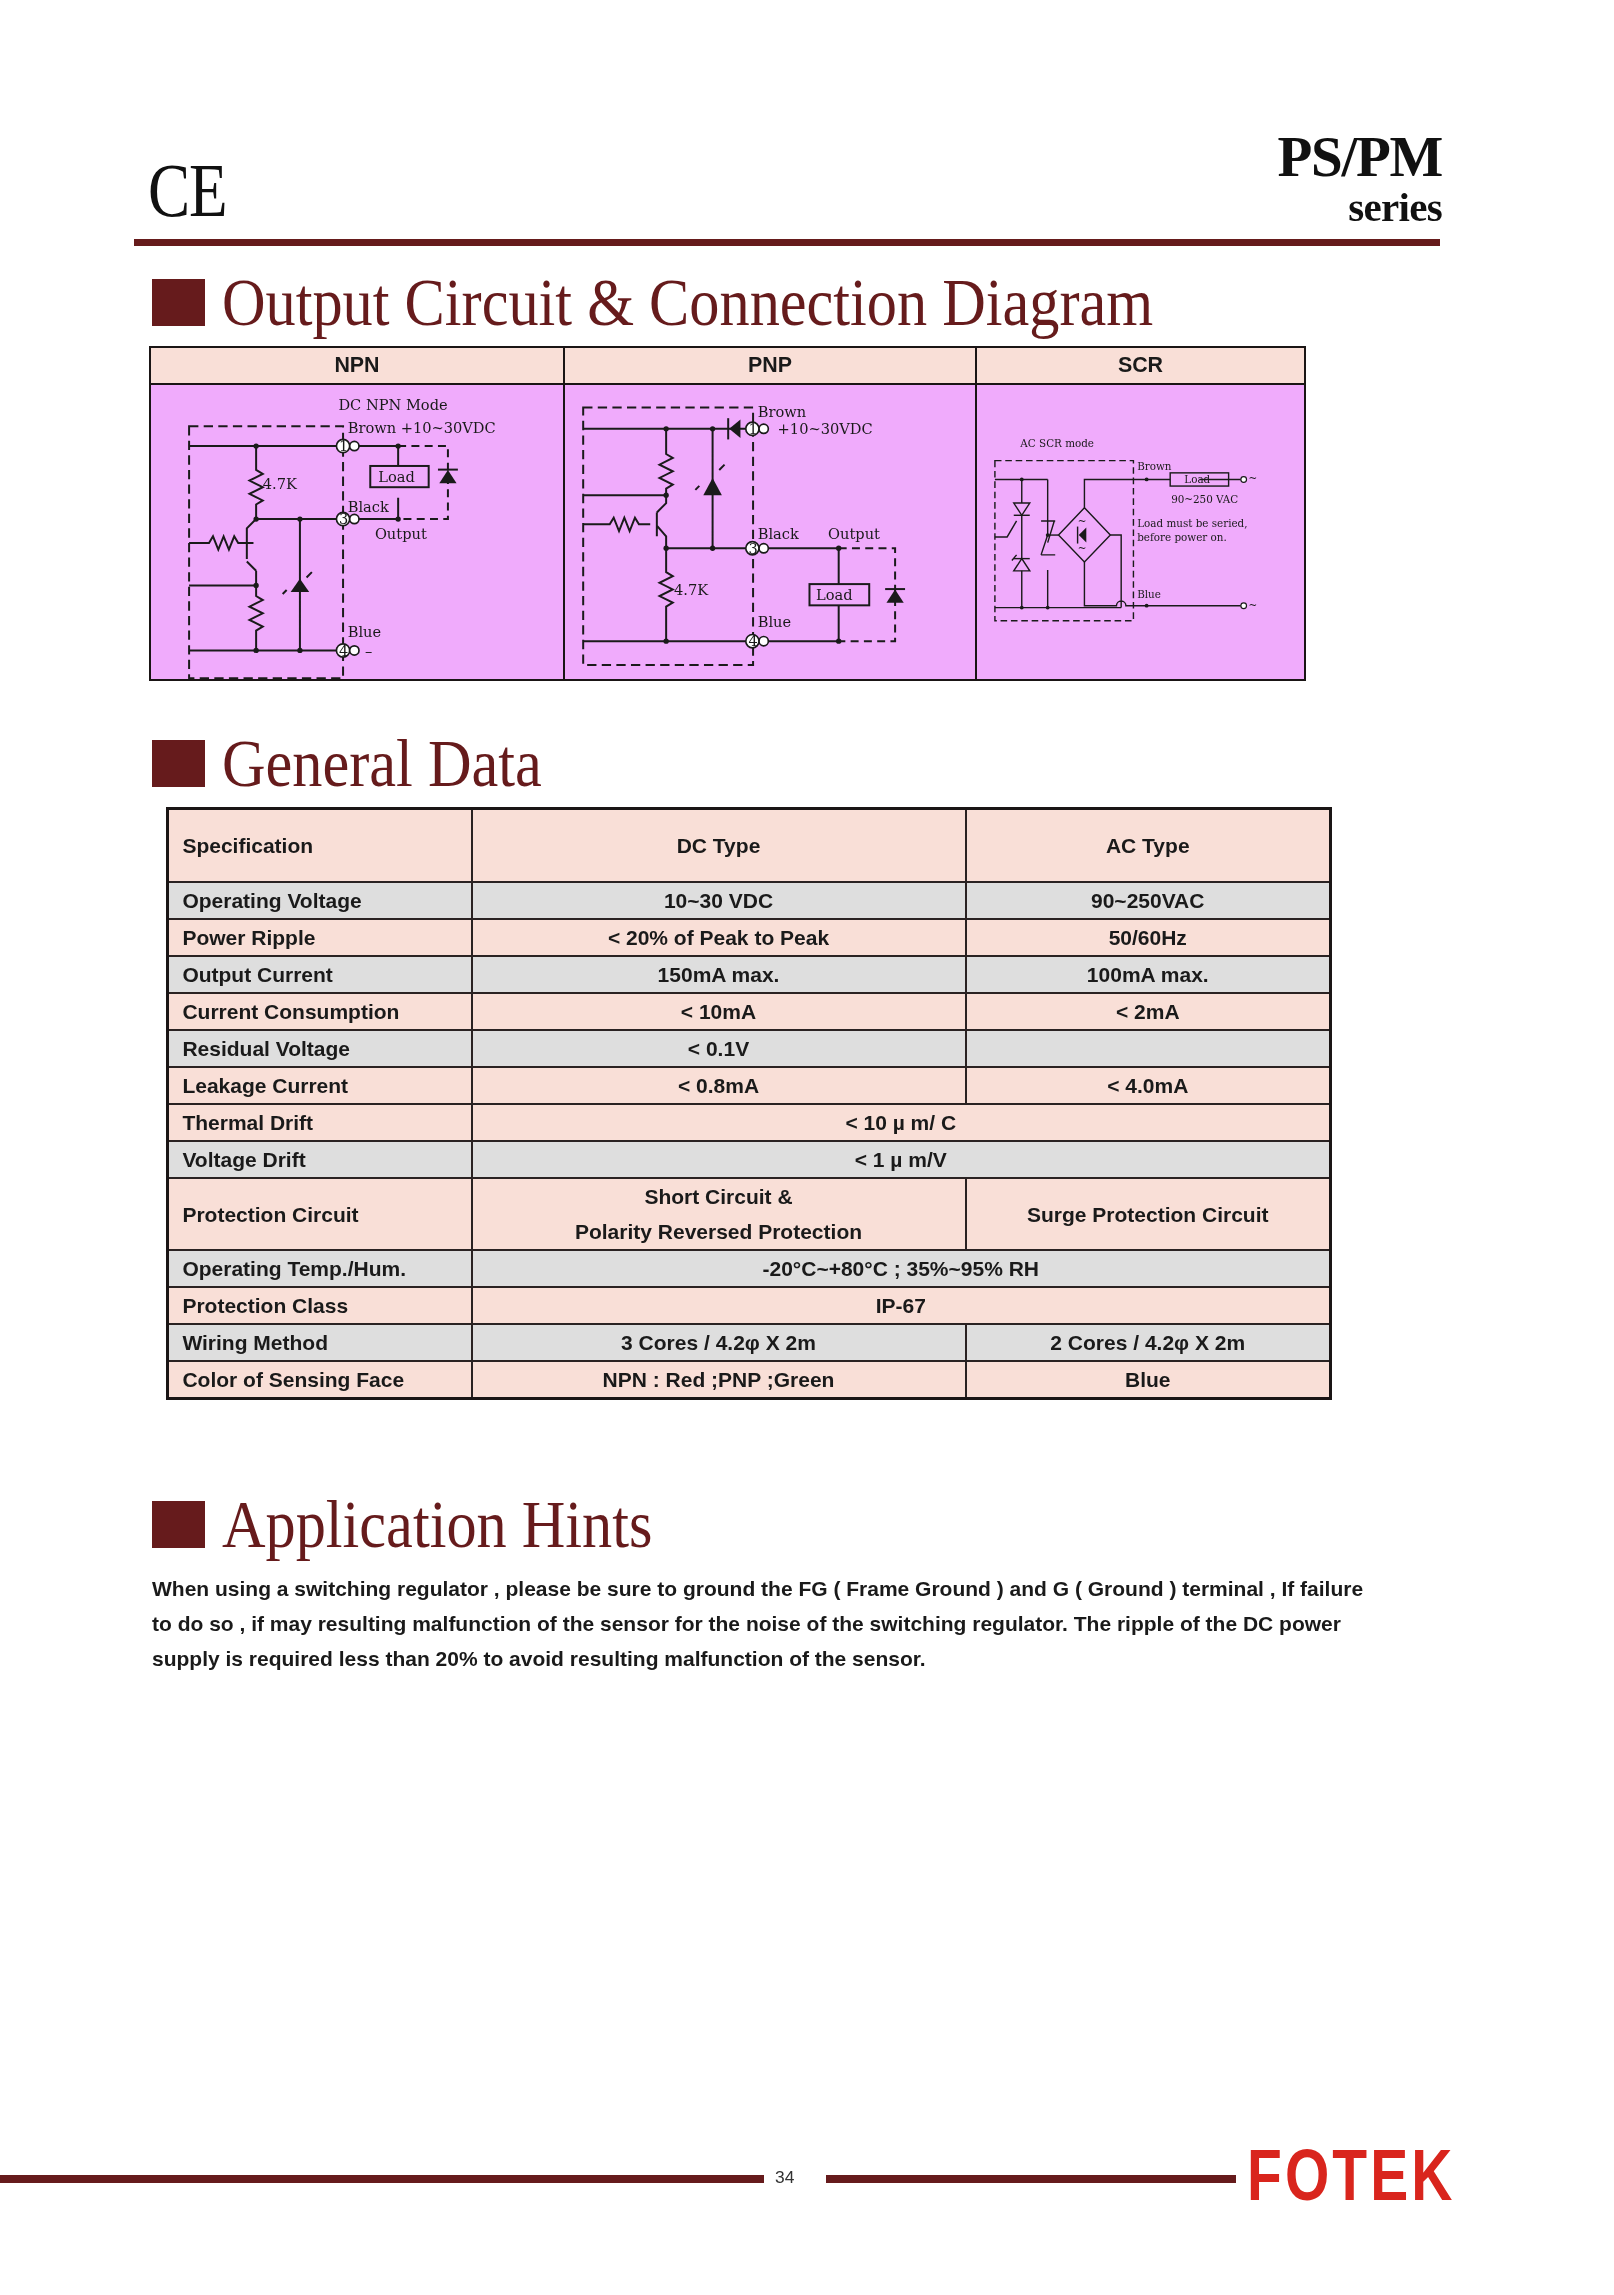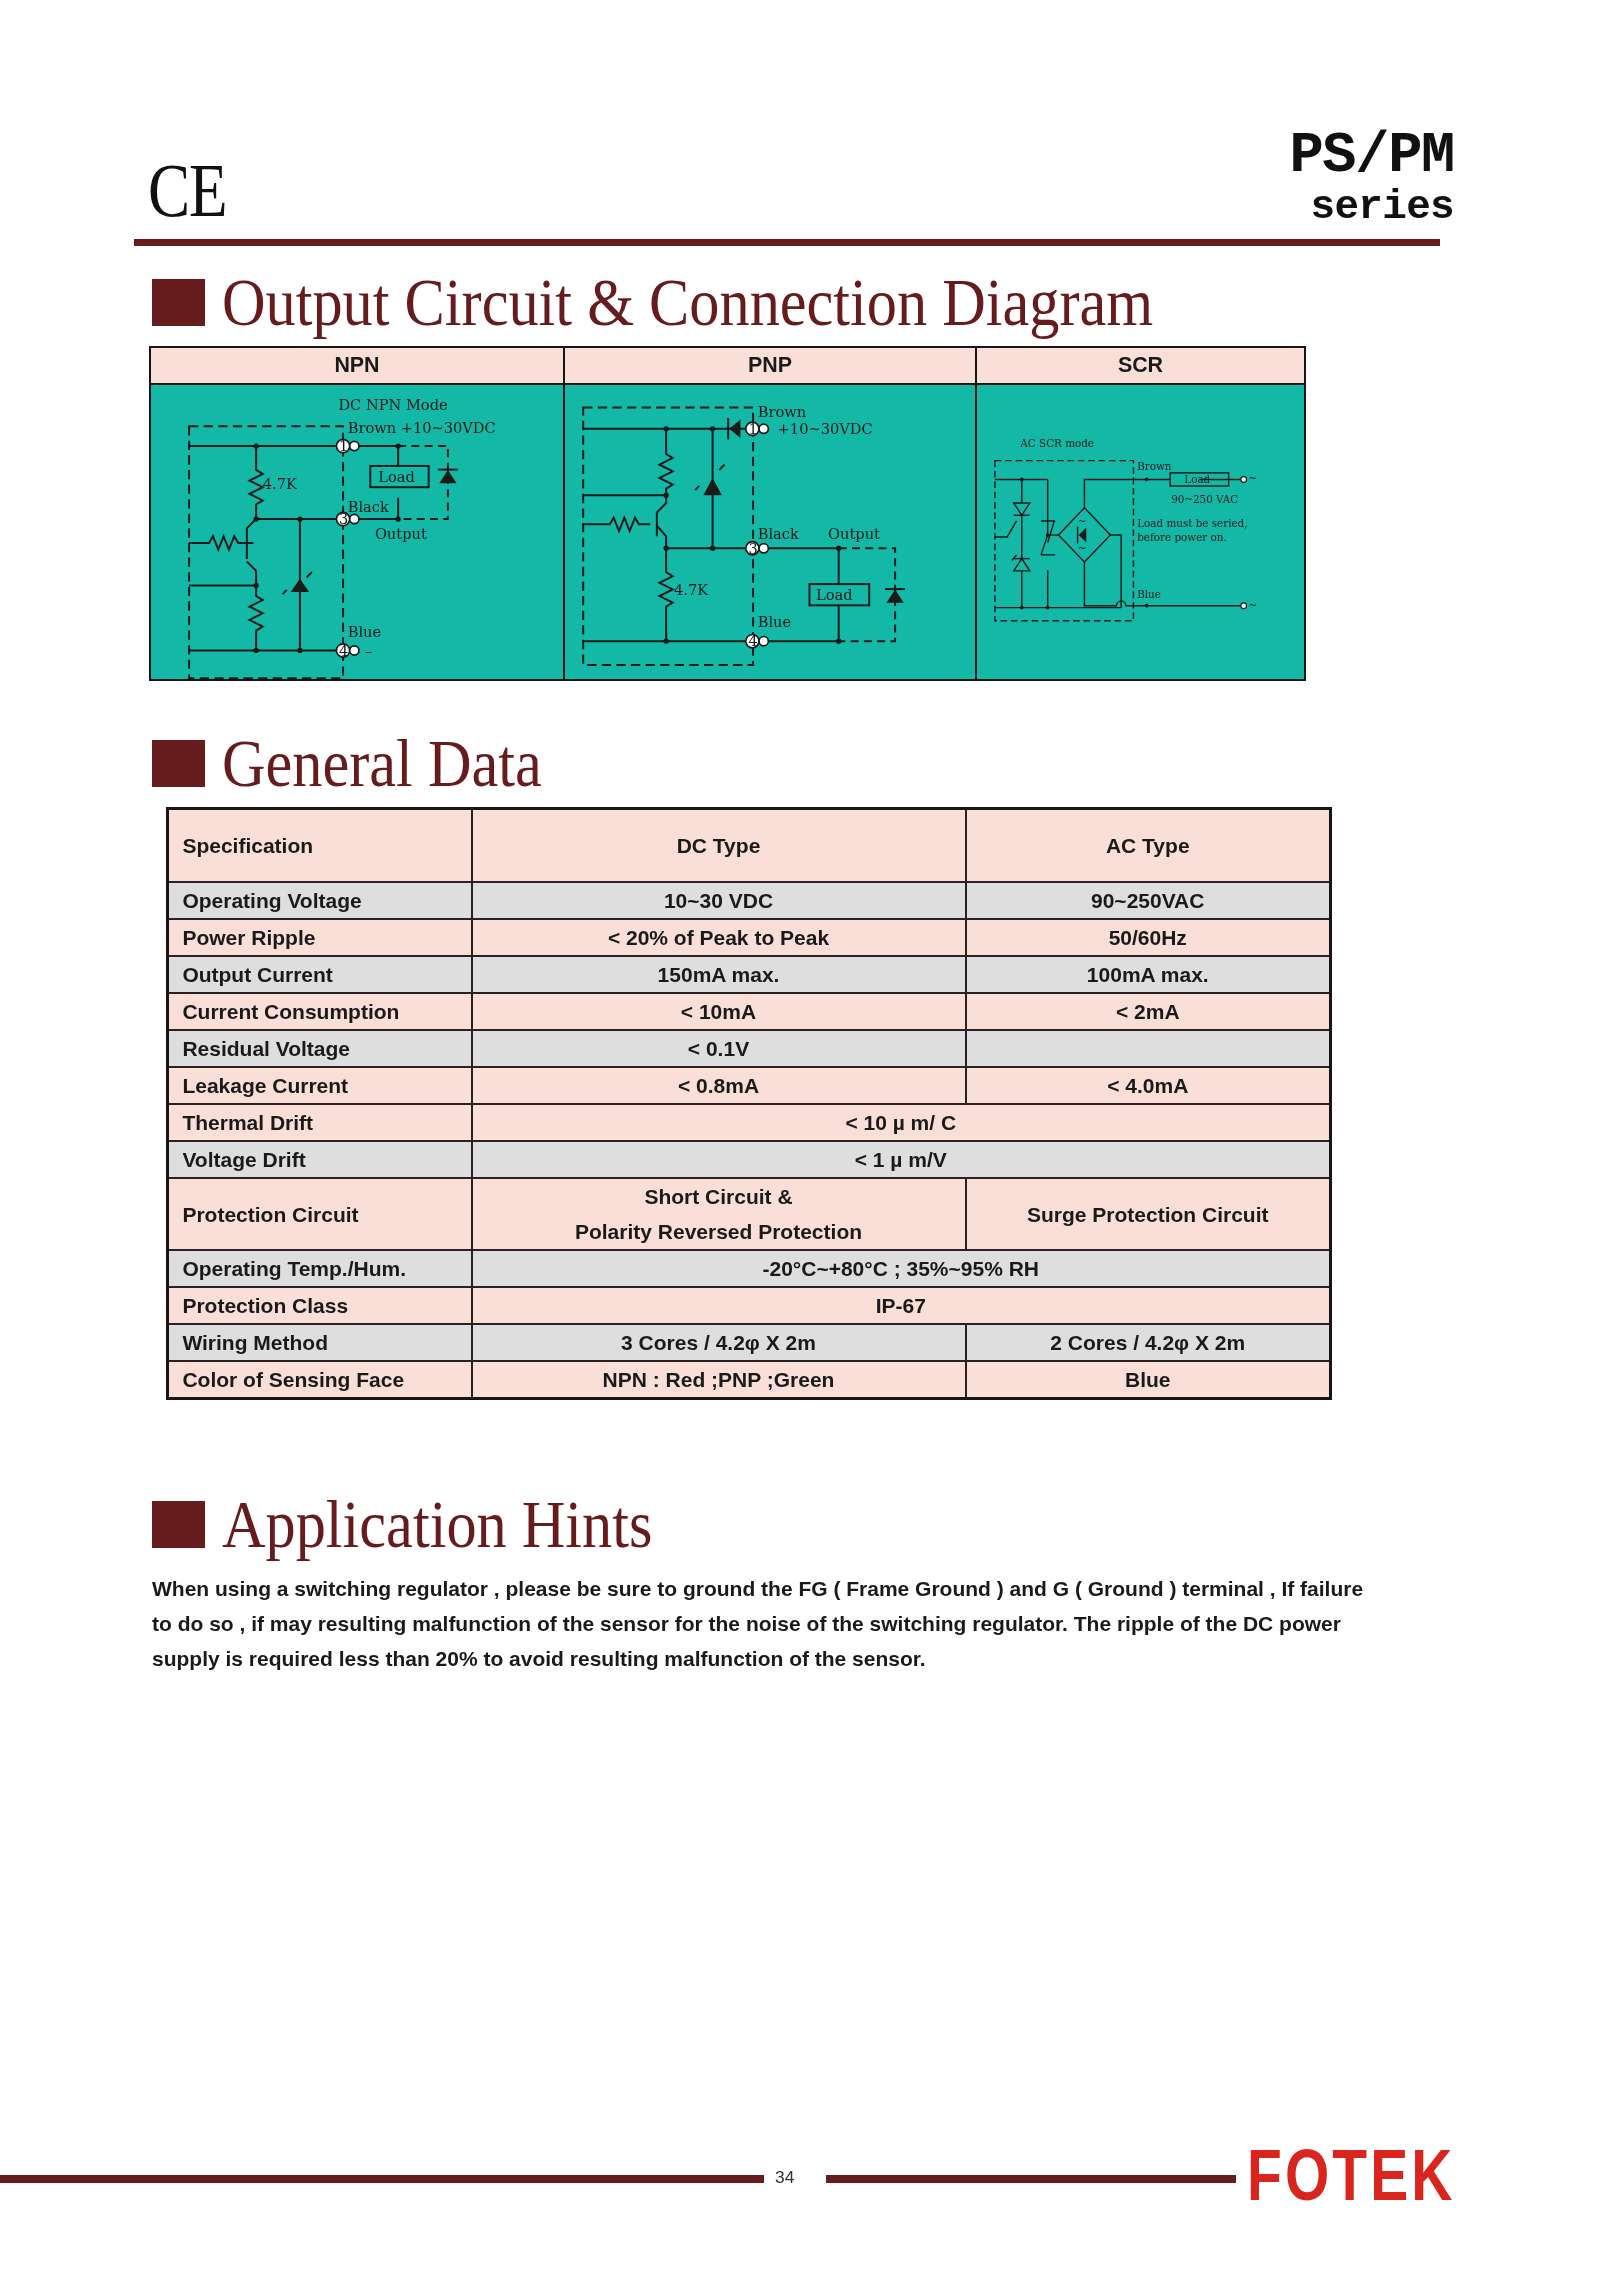--- a/index.html
+++ b/index.html
@@ -1,31 +1,31 @@
 <!DOCTYPE html>
 <html style="font-size:10.7px"><head>
 <meta charset="utf-8">
 <style>
   html, body { margin: 0; padding: 0; background: #ffffff; }
   body { width: 1614px; height: 2295px; position: relative; overflow: hidden; font-family: "Liberation Sans", sans-serif; color: #1a1a1a; }
 
   .ce { position: absolute; left: 148px; top: 152px; font-family: "Liberation Serif", serif; font-size: 77px; line-height: 1; color: #111; letter-spacing: -1.3px; transform: scaleX(0.82); transform-origin: left top; }
-  .series-block { position: absolute; right: 160px; top: 131px; text-align: right; font-family: Liberation Mono, monospace; font-weight: bold; color: #111; }
+  .series-block { position: absolute; right: 172px; top: 131px; text-align: right; font-family: Liberation Serif, serif; font-weight: bold; color: #111; }
   .series-block .l1 { font-size: 57px; line-height: 51px; letter-spacing: -1.3px; }
   .series-block .l2 { font-size: 41px; line-height: 51px; letter-spacing: -0.7px; }
   .top-rule { position: absolute; left: 134px; top: 239px; width: 1306px; height: 7.3px; background: #661b1c; }
 
   .section-title { position: absolute; left: 152px; display: flex; align-items: center; text-align: center; }
   .section-title .sq { width: 53px; height: 47px; background: #661b1c; margin-right: 17.4px; }
   .section-title .txt { font-family: "Liberation Serif", serif; font-size: 67px; line-height: 1; color: #661b1c; transform: scaleX(0.9); transform-origin: left center; white-space: nowrap; }
 
   
   .diag-table { position: absolute; left: 149px; top: 346px; width: 1157px; height: 335px; border: 2.7px solid #1a1515; box-sizing: border-box; display: grid; grid-template-columns: 414px 412px 1fr; grid-template-rows: 37px 1fr; }
   .diag-head { background: #f9dfd7; border-bottom: 2.7px solid #1a1515; display: flex; align-items: center; justify-content: center; font-weight: bold; font-size: 21.4px; }
-  .diag-cell { background: #14b8a6; position: relative; }
+  .diag-cell { background: #f0abfc; position: relative; }
   .vsep { border-right: 2px solid #1a1515; }
   .diag-cell svg { position: absolute; left: 0; top: 0; width: 100%; height: 100%; }
   .ckt-text { font-family: "DejaVu Serif", serif; font-size: 22px; fill: #1a1a1a; }
 
   
   .gd-table { position: absolute; left: 166px; top: 807px; width: 1166px; border-collapse: collapse; border: 3.3px solid #1a1515; table-layout: fixed; }
   .gd-table td { border: 2px solid #2a2222; font-weight: bold; font-size: 21px; padding: 0; height: 35px; text-align: center; }
   .gd-table td.spec { text-align: left; padding-left: 13.4px; }
   .gd-table tr.pink td { background: #f9dfd7; }
   .gd-table tr.gray td { background: #dedede; }

